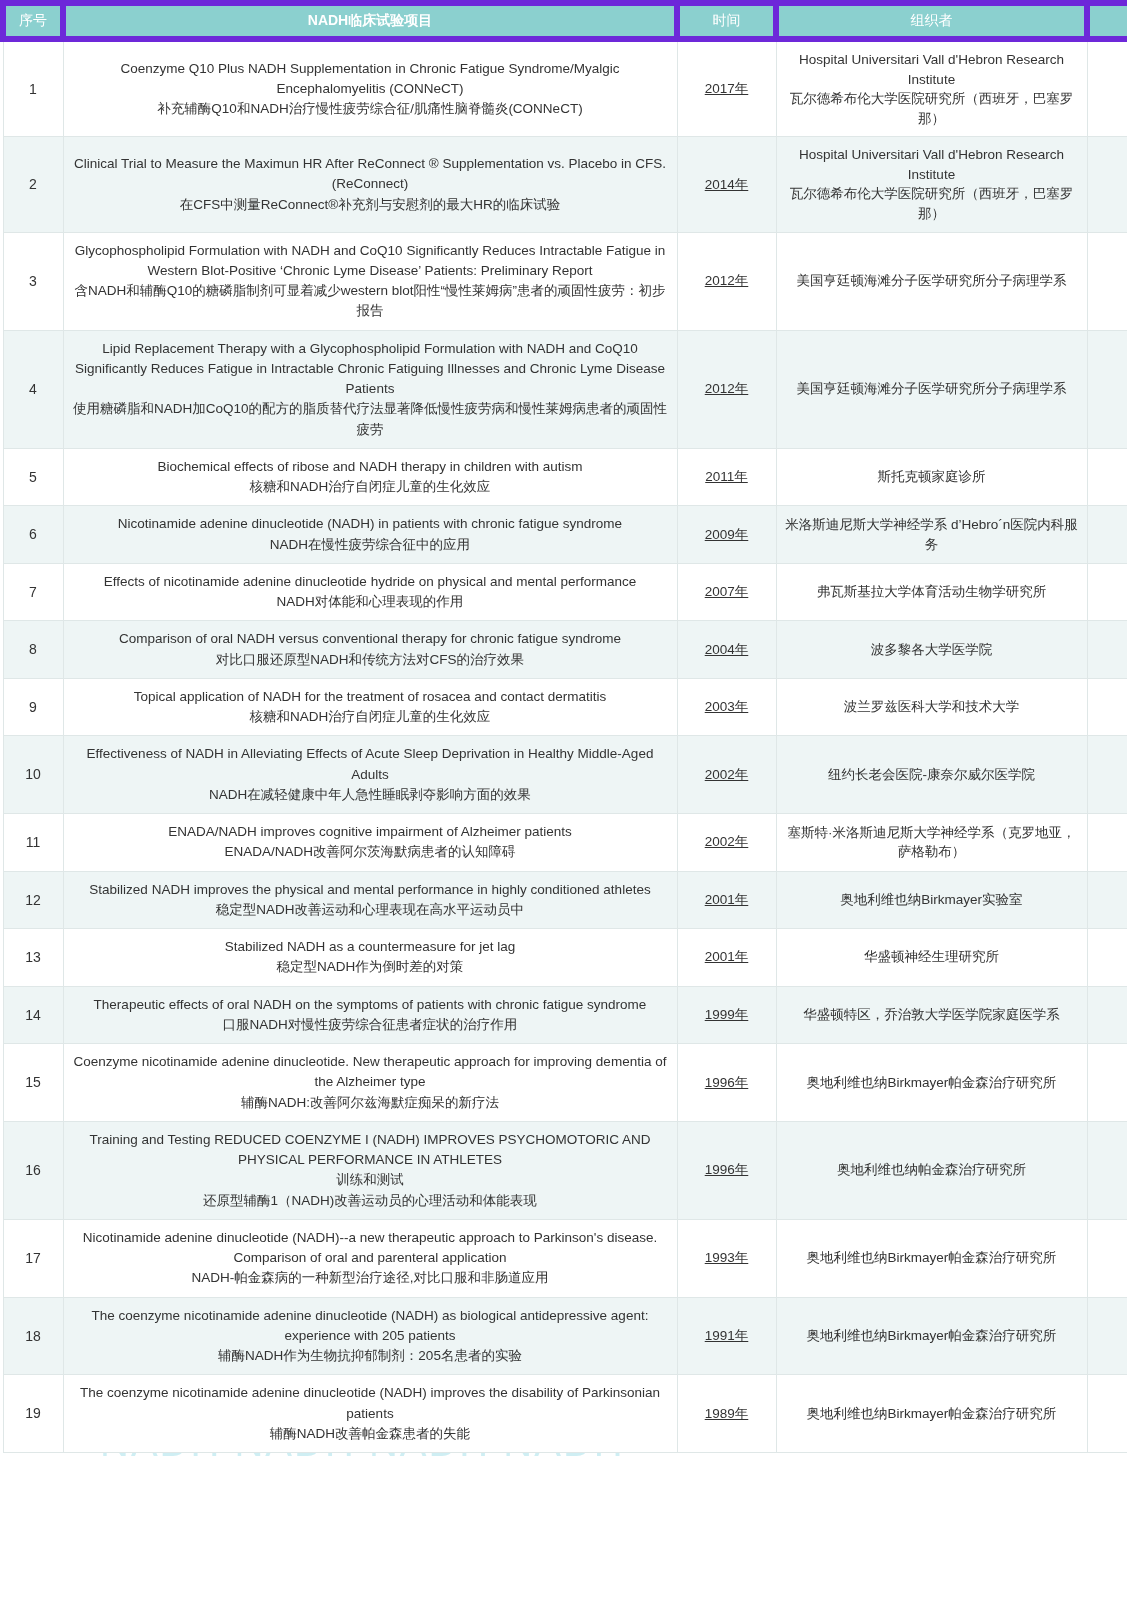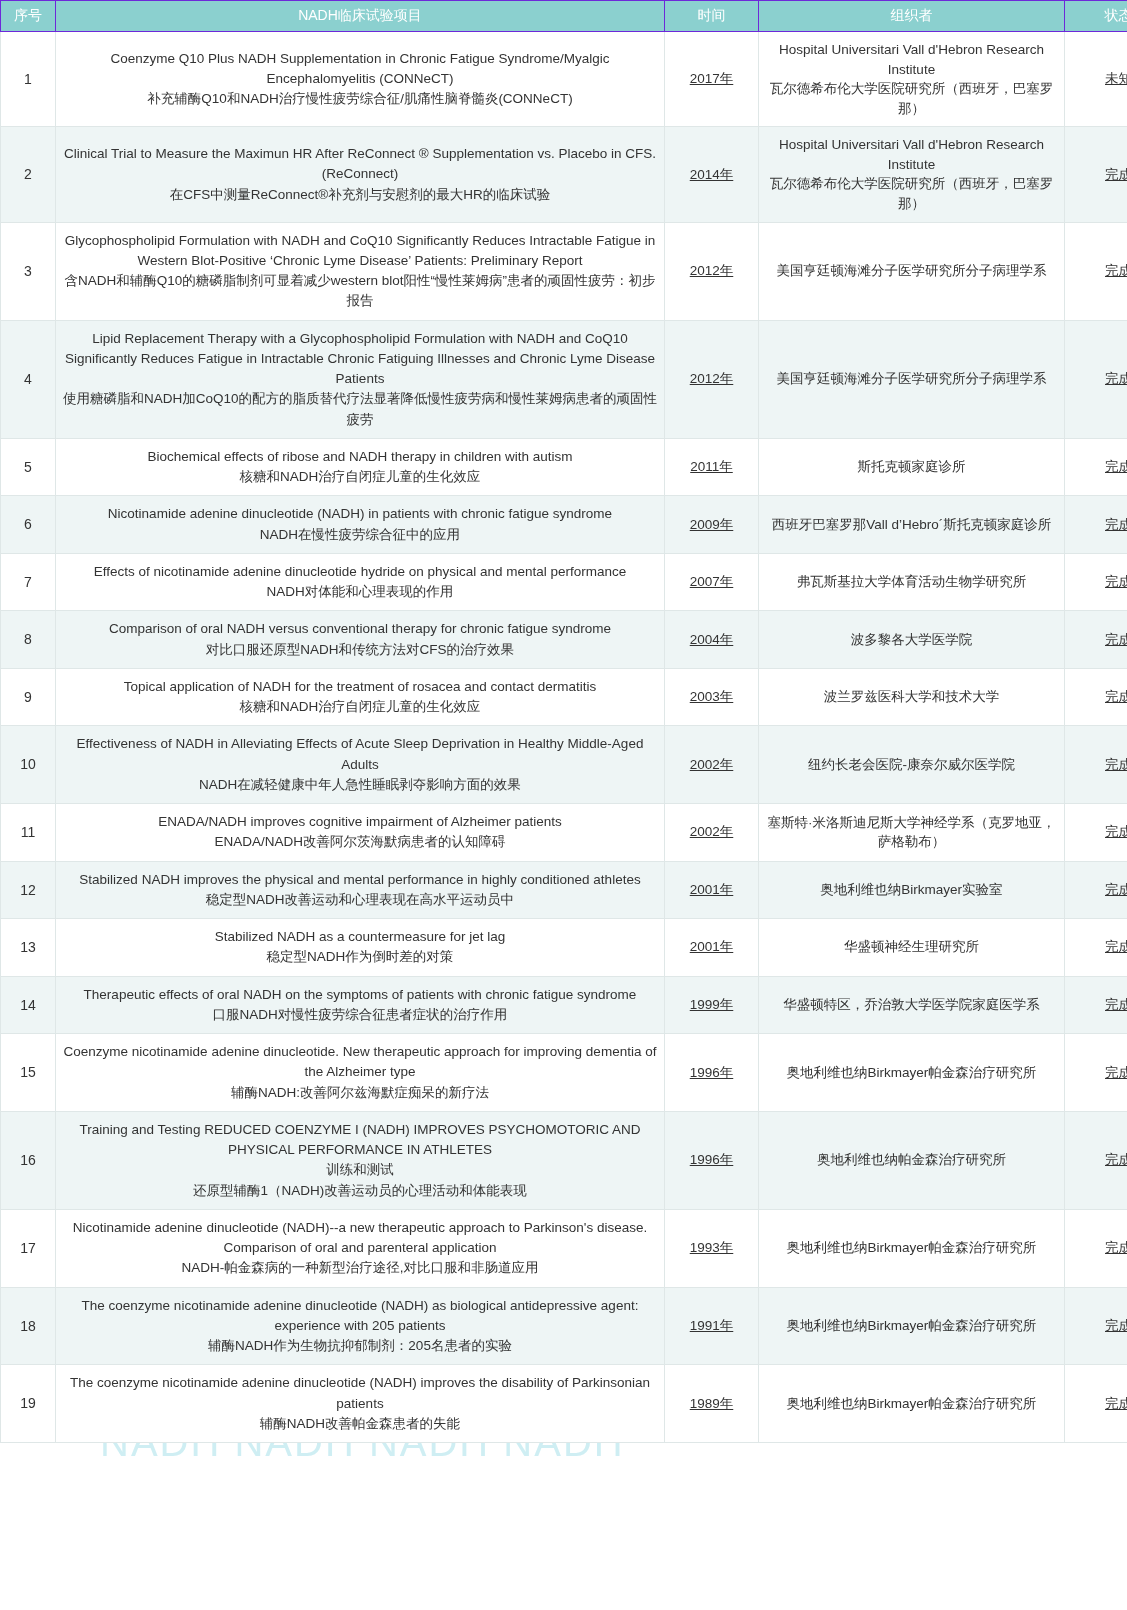--- a/index.html
+++ b/index.html
@@ -37,25 +37,25 @@
     border-collapse: collapse;
     width: 1127px;
     table-layout: fixed;
   }
   th {
     background: #8bd0cf;
     color: #ffffff;
     font-weight: normal;
     font-size: 14px;
     padding: 6px 4px;
-    border: 1px solid #6d28d9;
+    border: 6px solid #6d28d9;
     text-align: center;
   }
   th.c-idx { width: 46px; }
-  th.c-title { width: 600px; }
+  th.c-title { width: 600px; font-weight: bold; }
   th.c-time { width: 85px; }
   th.c-org { width: 297px; margin-left: 32px; }
   th.c-status { width: 99px; }
   td {
     border: 1px solid #dfe7e7;
     font-size: 13.5px;
     text-align: center;
     vertical-align: middle;
     padding: 8px 6px;
     line-height: 1.45;
@@ -152,21 +152,21 @@
         <td class="status">完成</td>
       </tr>
       <tr class="even">
         <td class="idx">6</td>
         <td class="title">
           <span class="en">Nicotinamide adenine dinucleotide (NADH) in patients with chronic fatigue syndrome</span>
           <span class="zh">NADH在慢性疲劳综合征中的应用</span>
         </td>
         <td class="time">2009年</td>
         <td class="org">
-          <span class="zh">西班牙巴塞罗那Vall d’Hebro´斯托克顿家庭诊所</span>
+          <span class="zh">米洛斯迪尼斯大学神经学系 d’Hebro´n医院内科服务</span>
         </td>
         <td class="status">完成</td>
       </tr>
       <tr class="odd">
         <td class="idx">7</td>
         <td class="title">
           <span class="en">Effects of nicotinamide adenine dinucleotide hydride on physical and mental performance</span>
           <span class="zh">NADH对体能和心理表现的作用</span>
         </td>
         <td class="time">2007年</td>

